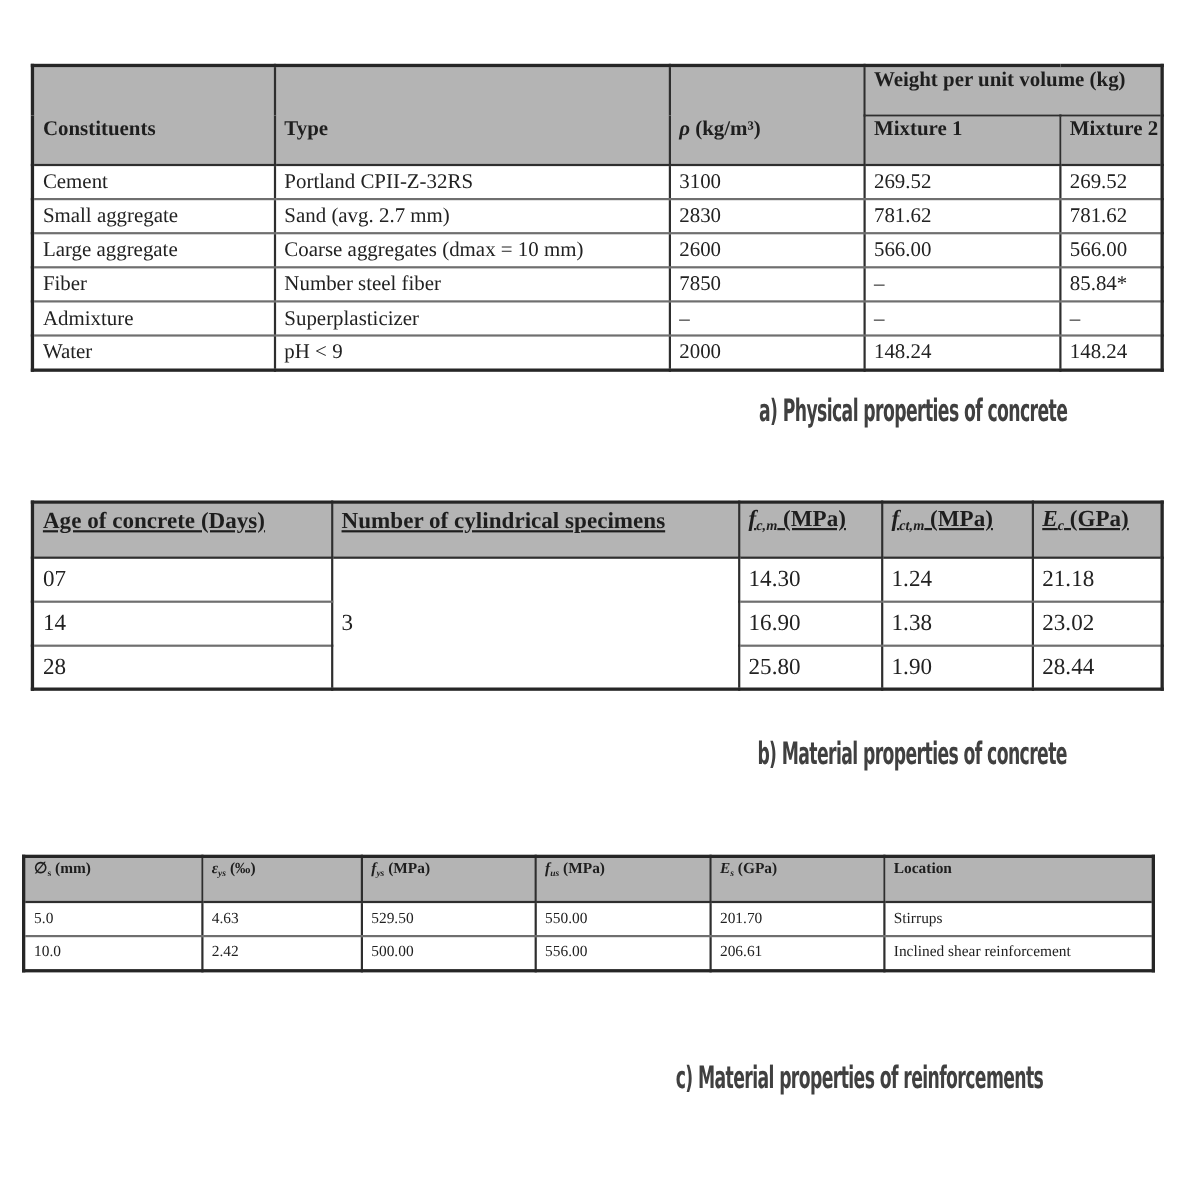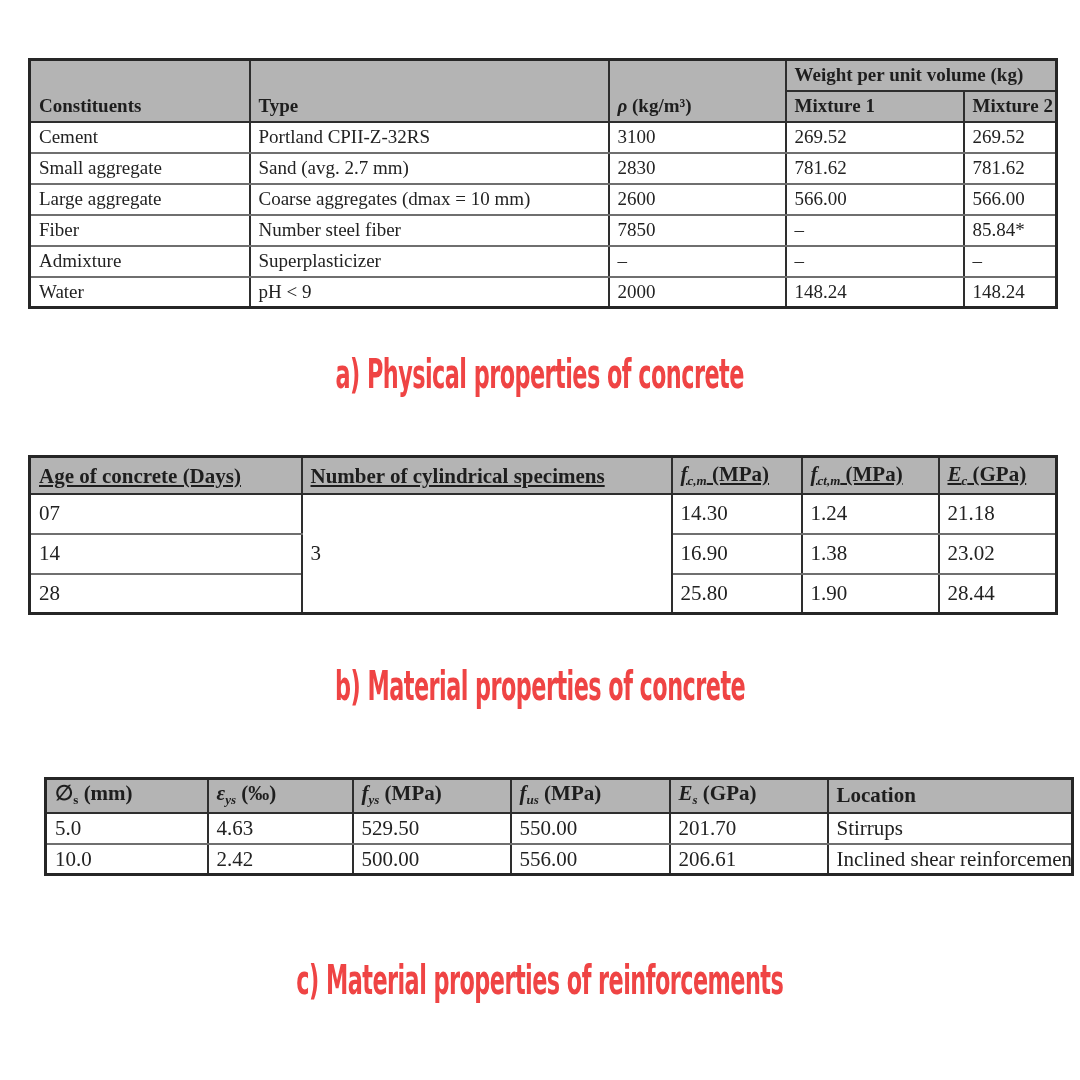--- a/index.html
+++ b/index.html
@@ -11,44 +11,44 @@
   table.tbl{
     position:absolute;border-collapse:collapse;table-layout:fixed;
     border:3px solid #262626;background:#ffffff;
   }
   .tbl th,.tbl td{
     overflow:hidden;white-space:nowrap;text-align:left;
     padding:1px 8px;
   }
   .tbl th{
     border:2px solid #2e2e2e;background:#b4b4b4;font-weight:bold;
-    vertical-align:bottom;padding-bottom:4px;
+    vertical-align:bottom;padding-bottom:20px;
   }
   .tbl td{
     border:2px solid #2e2e2e;border-top-color:#6f6f6f;border-bottom-color:#6f6f6f;
     vertical-align:middle;color:#222222;
   }
   
   .tbl-a{left:28px;top:58px;width:1027px;font-size:19px;}
   .tbl-a tr{height:31px;}
   
   .tbl-b{left:28px;top:455px;width:1027px;font-size:21px;}
   .tbl-b tr{height:40px;}
   .tbl-b tr.hrow{height:37px;text-decoration:underline;}
   
-  .tbl-c{left:44px;top:777px;width:1027px;font-size:21px;}
+  .tbl-c{left:20px;top:777px;width:1027px;font-size:14px;}
   .tbl-c tr{height:31px;}
 
   .it{font-style:italic;}
   .sym{font-style:italic;font-weight:bold;}
   .sb{font-size:0.62em;vertical-align:-0.3em;letter-spacing:0;}
   .caption{
-    position:absolute;left:0;width:1080px;text-align:center;
+    position:absolute;left:0;width:1080px;text-align:right;
     font-family:"DejaVu Sans","Liberation Sans",sans-serif;
-    font-weight:bold;color:#ef4444;font-size:40px;line-height:46px;
+    font-weight:bold;color:#404040;font-size:28px;line-height:46px;
   }
   .cap-inner{
     display:inline-block;transform:scaleX(0.56);transform-origin:50% 50%;
     white-space:nowrap;letter-spacing:-1px;
   }
   .cap-a{top:351px;}
   .cap-b{top:663px;}
   .cap-c{top:957px;}
 </style>
 </head>

